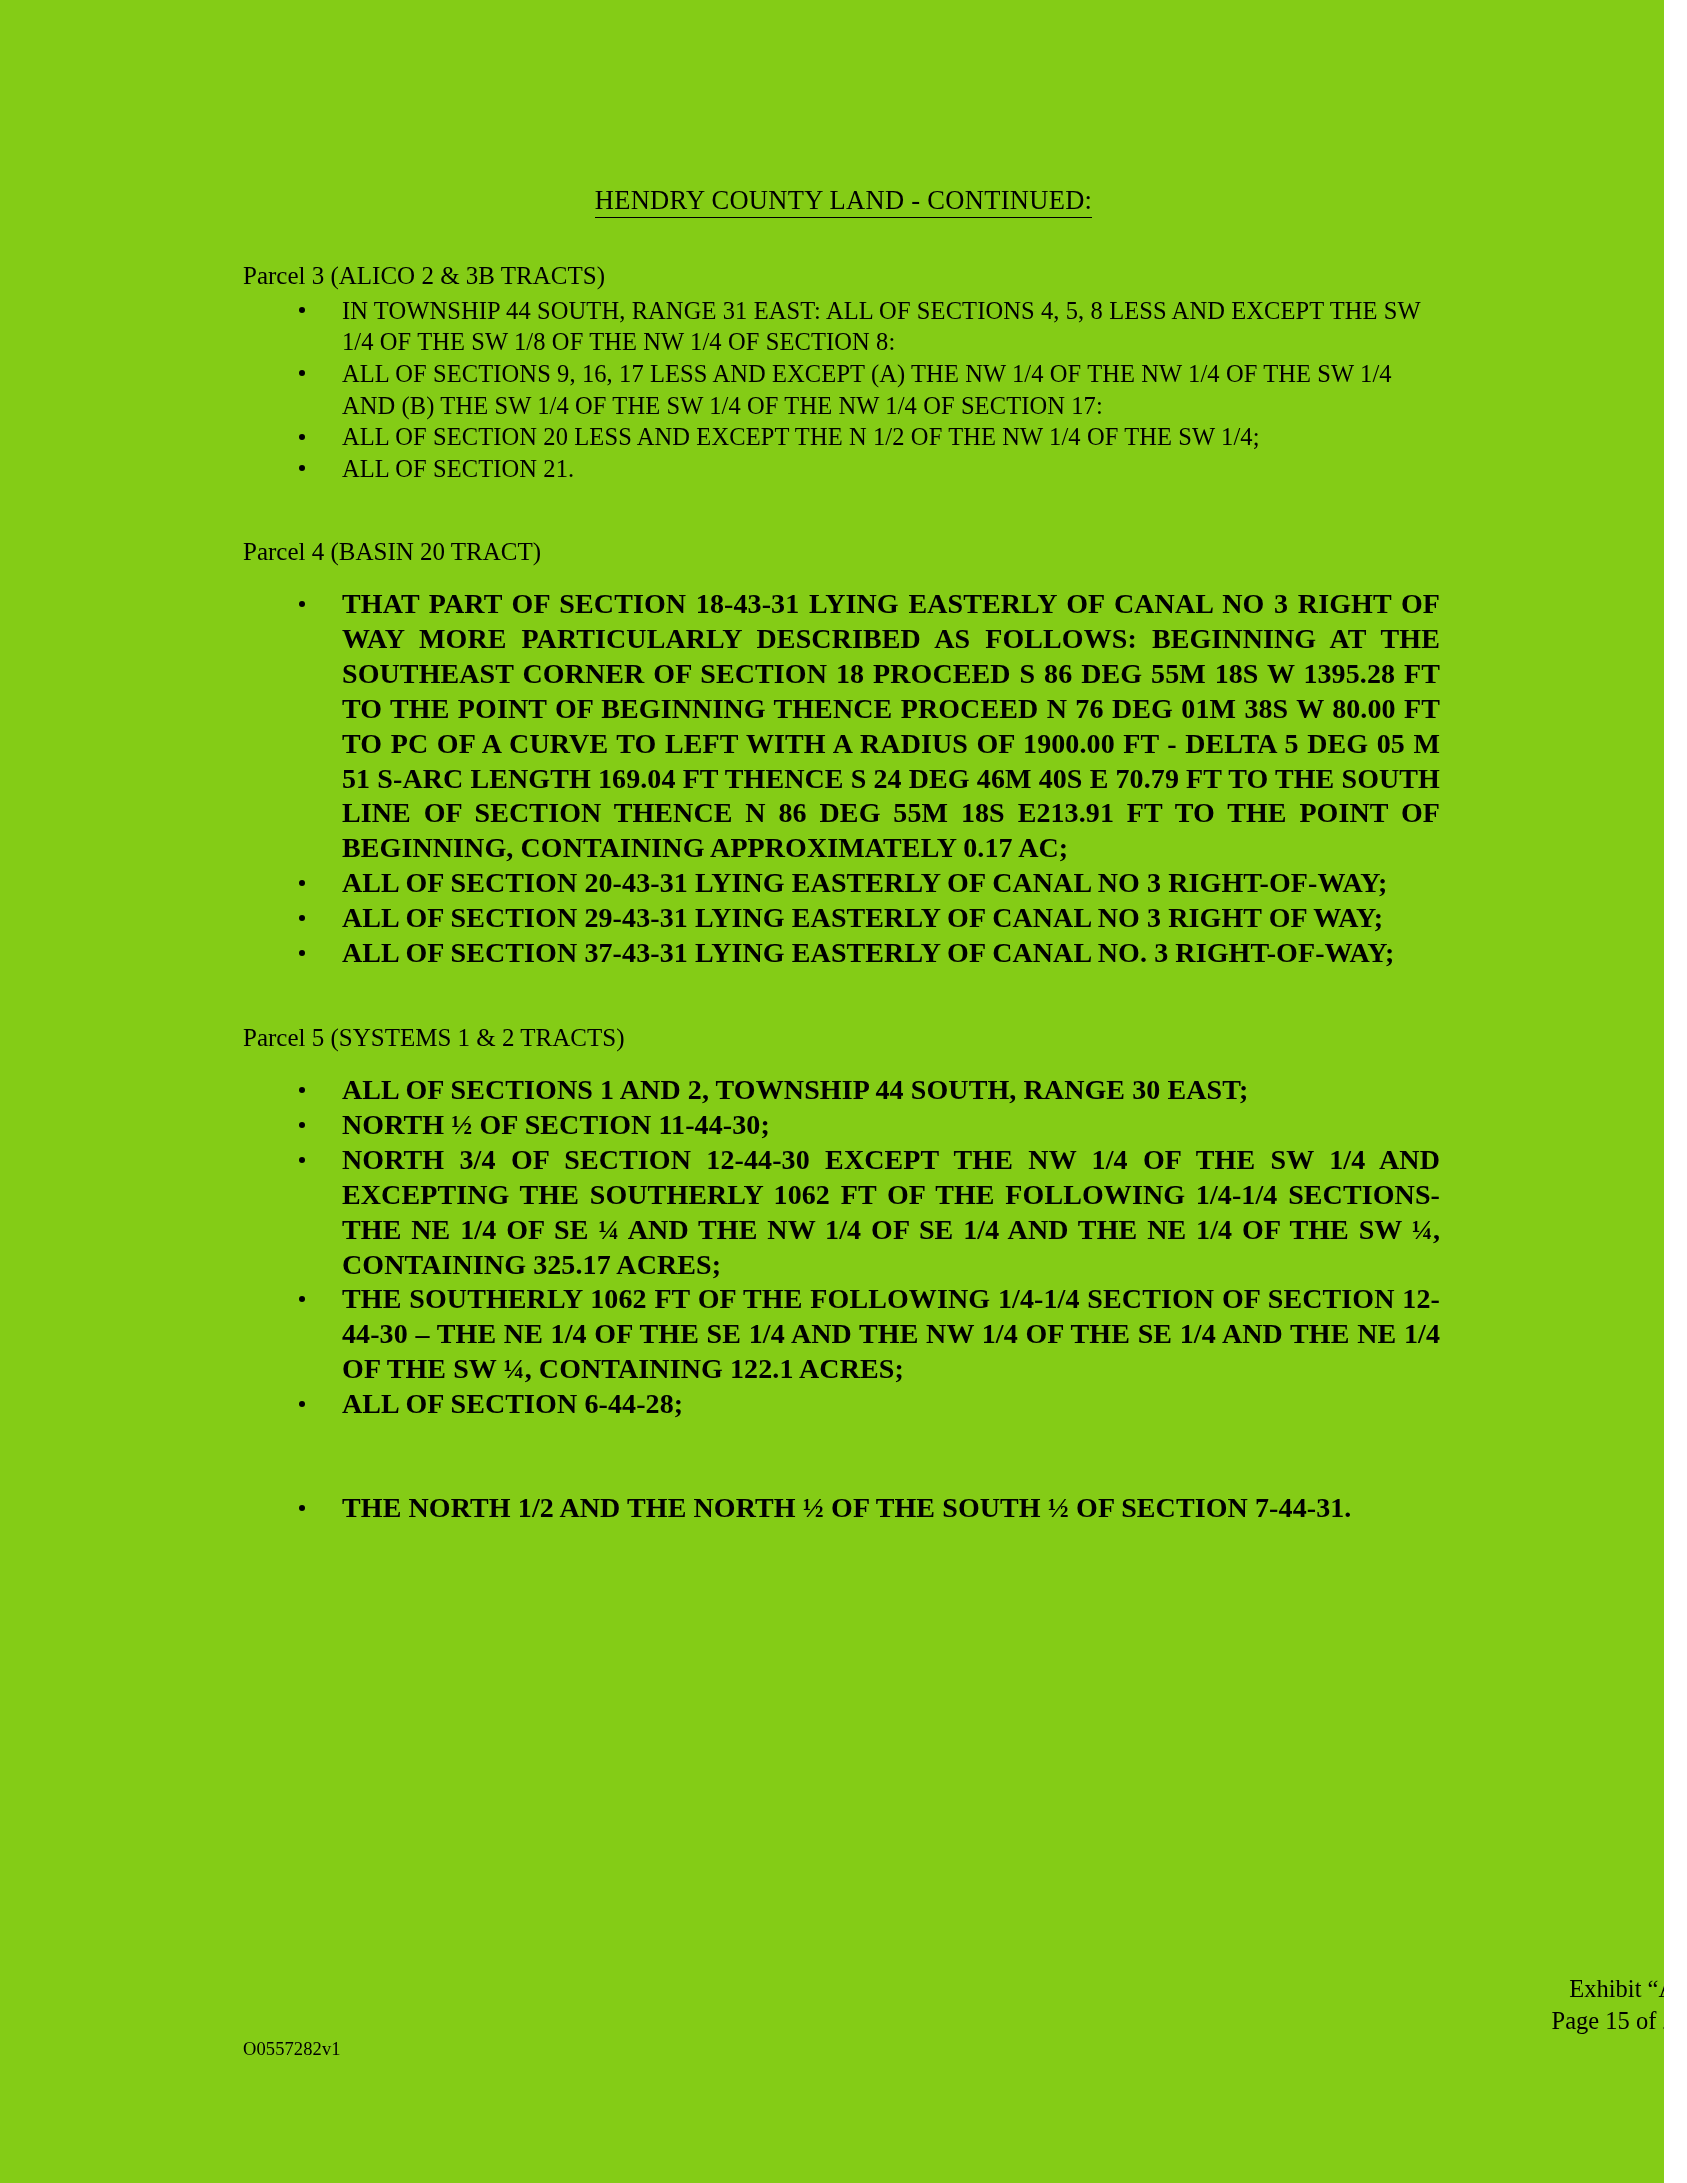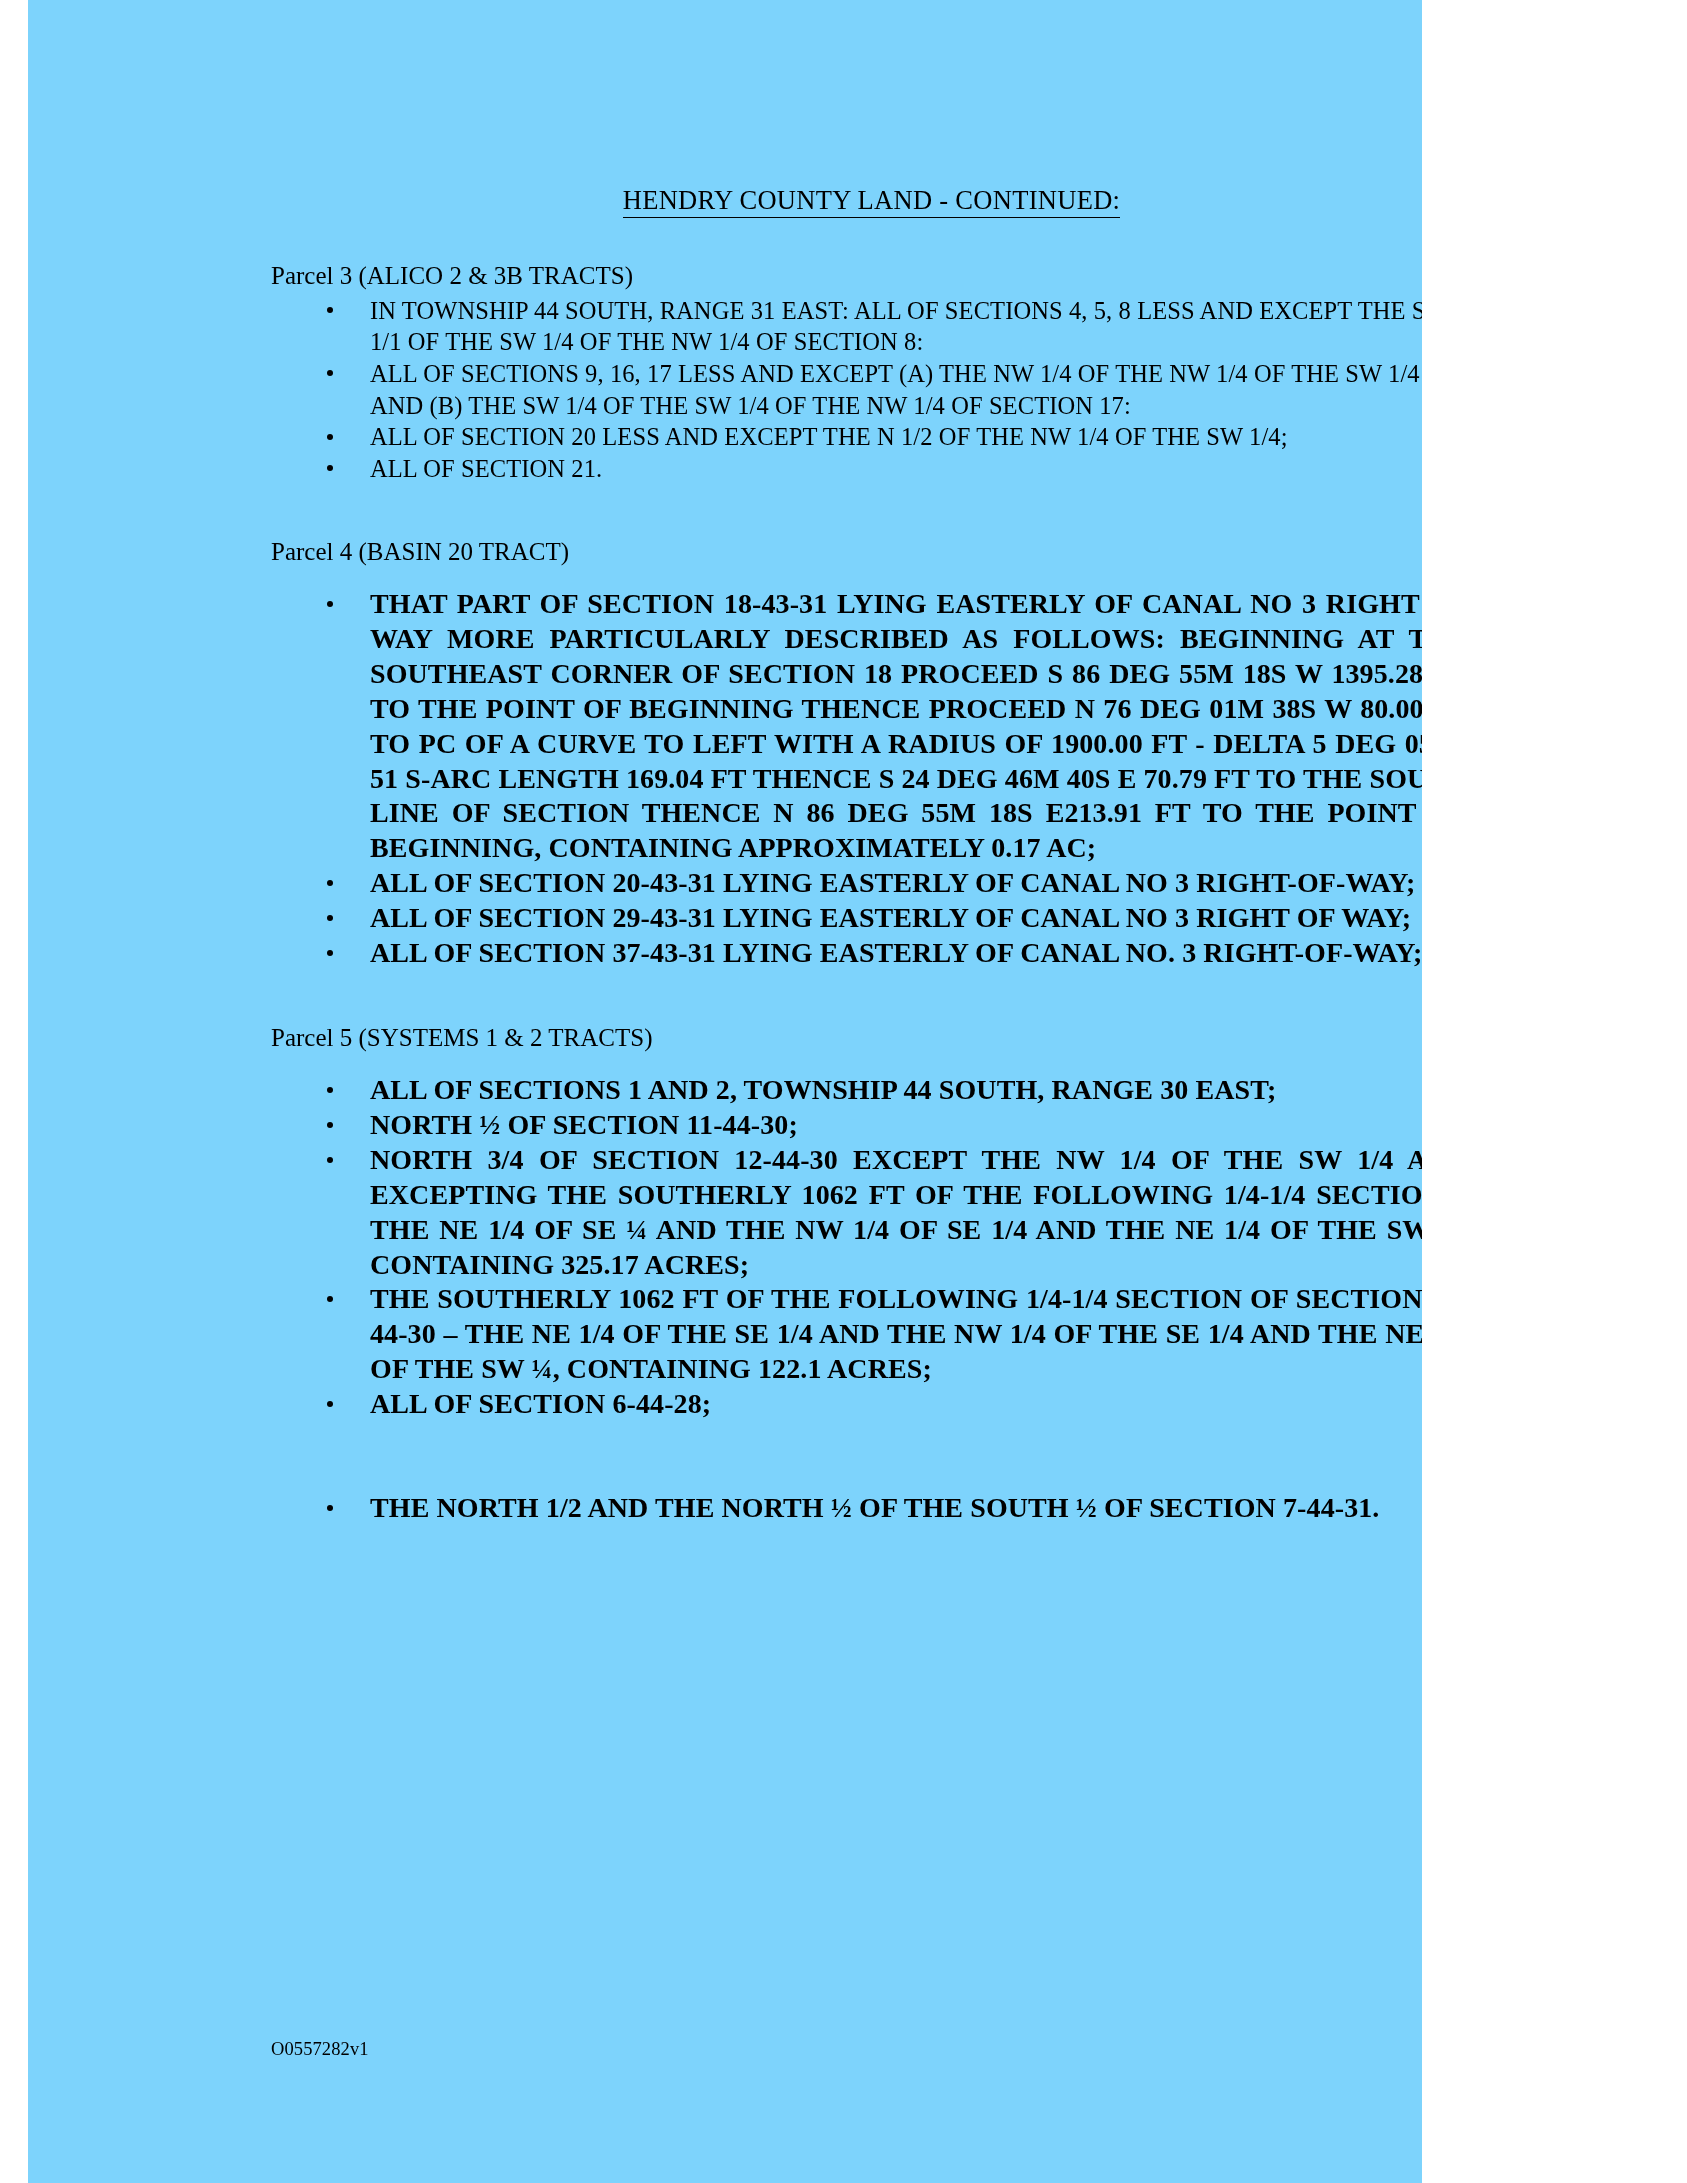--- a/index.html
+++ b/index.html
@@ -13,25 +13,24 @@
     height: 2183px;
     position: relative;
     font-family: "Liberation Serif", "DejaVu Serif", serif;
     color: #000000;
     -webkit-font-smoothing: antialiased;
   }
 
   .page {
     position: absolute;
     inset: 0;
-    width: 1394px;
+    width: 1664px;
     height: 2183px;
-    background: #7dd3fc;
+    background: #84cc16;
     overflow: hidden;
-    margin-left: 28px;
   }
 
   
   .doc-title-wrap {
     position: absolute;
     top: 187px;
     left: 0;
     width: 1687px;
     text-align: center;
   }
@@ -154,21 +153,21 @@
     <span class="doc-title">HENDRY COUNTY LAND - CONTINUED:</span>
   </div>
 
   <div class="body-region">
 
     <div>
       <p class="parcel-heading">Parcel 3 (ALICO 2 &amp; 3B TRACTS)</p>
       <ul class="bullets grp-regular">
         <li>
           <span class="bullet-dot"></span>
-          <span class="li-text">IN TOWNSHIP 44 SOUTH, RANGE 31 EAST: ALL OF SECTIONS 4, 5, 8 LESS AND EXCEPT THE SW 1/1 OF THE SW 1/4 OF THE NW 1/4 OF SECTION 8:</span>
+          <span class="li-text">IN TOWNSHIP 44 SOUTH, RANGE 31 EAST: ALL OF SECTIONS 4, 5, 8 LESS AND EXCEPT THE SW 1/4 OF THE SW 1/8 OF THE NW 1/4 OF SECTION 8:</span>
         </li>
         <li>
           <span class="bullet-dot"></span>
           <span class="li-text">ALL OF SECTIONS 9, 16, 17 LESS AND EXCEPT (A) THE NW 1/4 OF THE NW 1/4 OF THE SW 1/4 AND (B) THE SW 1/4 OF THE SW 1/4 OF THE NW 1/4 OF SECTION 17:</span>
         </li>
         <li>
           <span class="bullet-dot"></span>
           <span class="li-text">ALL OF SECTION 20 LESS AND EXCEPT THE N 1/2 OF THE NW 1/4 OF THE SW 1/4;</span>
         </li>
         <li>

